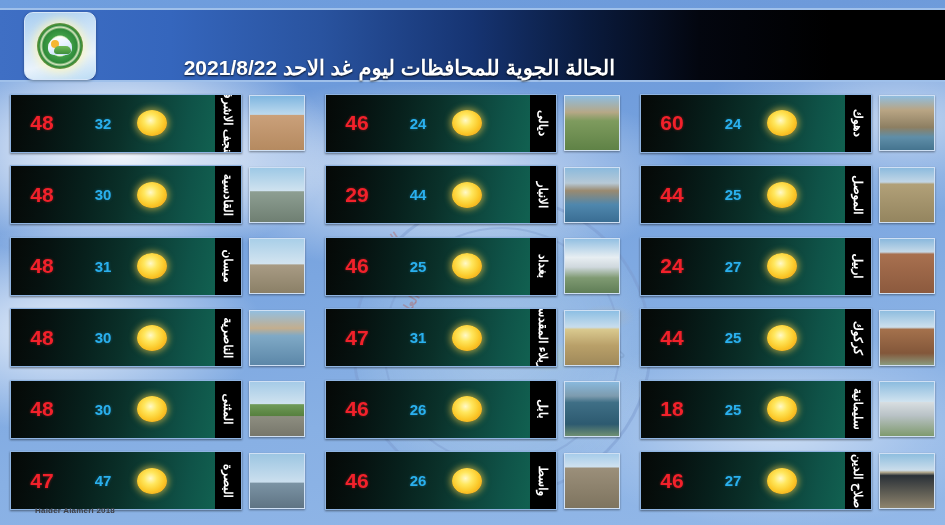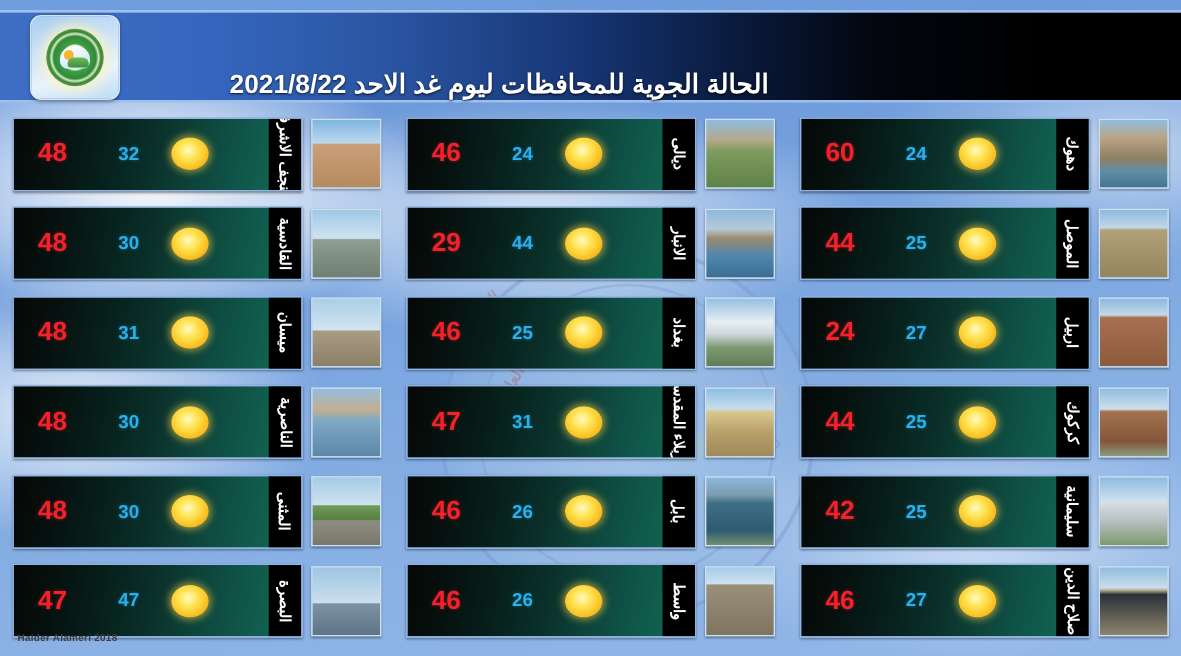--- a/index.html
+++ b/index.html
@@ -265,21 +265,21 @@
   .th-wasit      { background-image: linear-gradient(180deg,#a6ccea 0%,#cfe1ef 24%,#9b8f7a 26%,#7e745f 100%); }
   .th-duhok      { background-image: linear-gradient(180deg,#8fbddf 0%,#b9a584 26%,#8d7f62 58%,#5f8ea8 76%,#45748f 100%); }
   .th-mosul      { background-image: linear-gradient(180deg,#8cbbde 0%,#c2d6e6 26%,#b1a078 30%,#94855f 100%); }
   .th-erbil      { background-image: linear-gradient(180deg,#8ab9dd 0%,#c6d9e8 24%,#a8704f 28%,#8c5a3e 100%); }
   .th-kirkuk     { background-image: linear-gradient(180deg,#8fbddf 0%,#cde0ed 30%,#a4714c 34%,#83573a 78%,#8a9a7e 100%); }
   .th-sulaymani  { background-image: linear-gradient(180deg,#8cbcdf 0%,#cfe2ef 36%,#d7dde0 38%,#b9c2c6 62%,#7f9a6e 100%); }
   .th-salahuddin { background-image: linear-gradient(180deg,#8ebedf 0%,#cbddeb 30%,#b0a88e 34%,#2a3138 40%,#8e846d 100%); }
 
   .credit {
     position: absolute;
-    left: 14px; bottom: 10px;
+    left: 35px; bottom: 10px;
     color: #3d3f46;
     font-size: 8px;
     font-weight: bold;
     z-index: 4;
     letter-spacing: 0.2px;
   }
 </style>
 </head>
 <body>
 
@@ -509,21 +509,21 @@
               <div class="sun"></div>
             </div>
             <div class="name-strip">
               <span class="name-text">كركوك</span>
             </div>
           </div>
           <div class="thumb th-kirkuk"></div>
         </div>
         <div class="card-row">
           <div class="card">
-            <div class="temp-max">42</div>
+            <div class="temp-max">18</div>
             <div class="temp-min">25</div>
             <div class="sun-wrap">
               <div class="sun"></div>
             </div>
             <div class="name-strip">
               <span class="name-text">سليمانية</span>
             </div>
           </div>
           <div class="thumb th-sulaymani"></div>
         </div>

